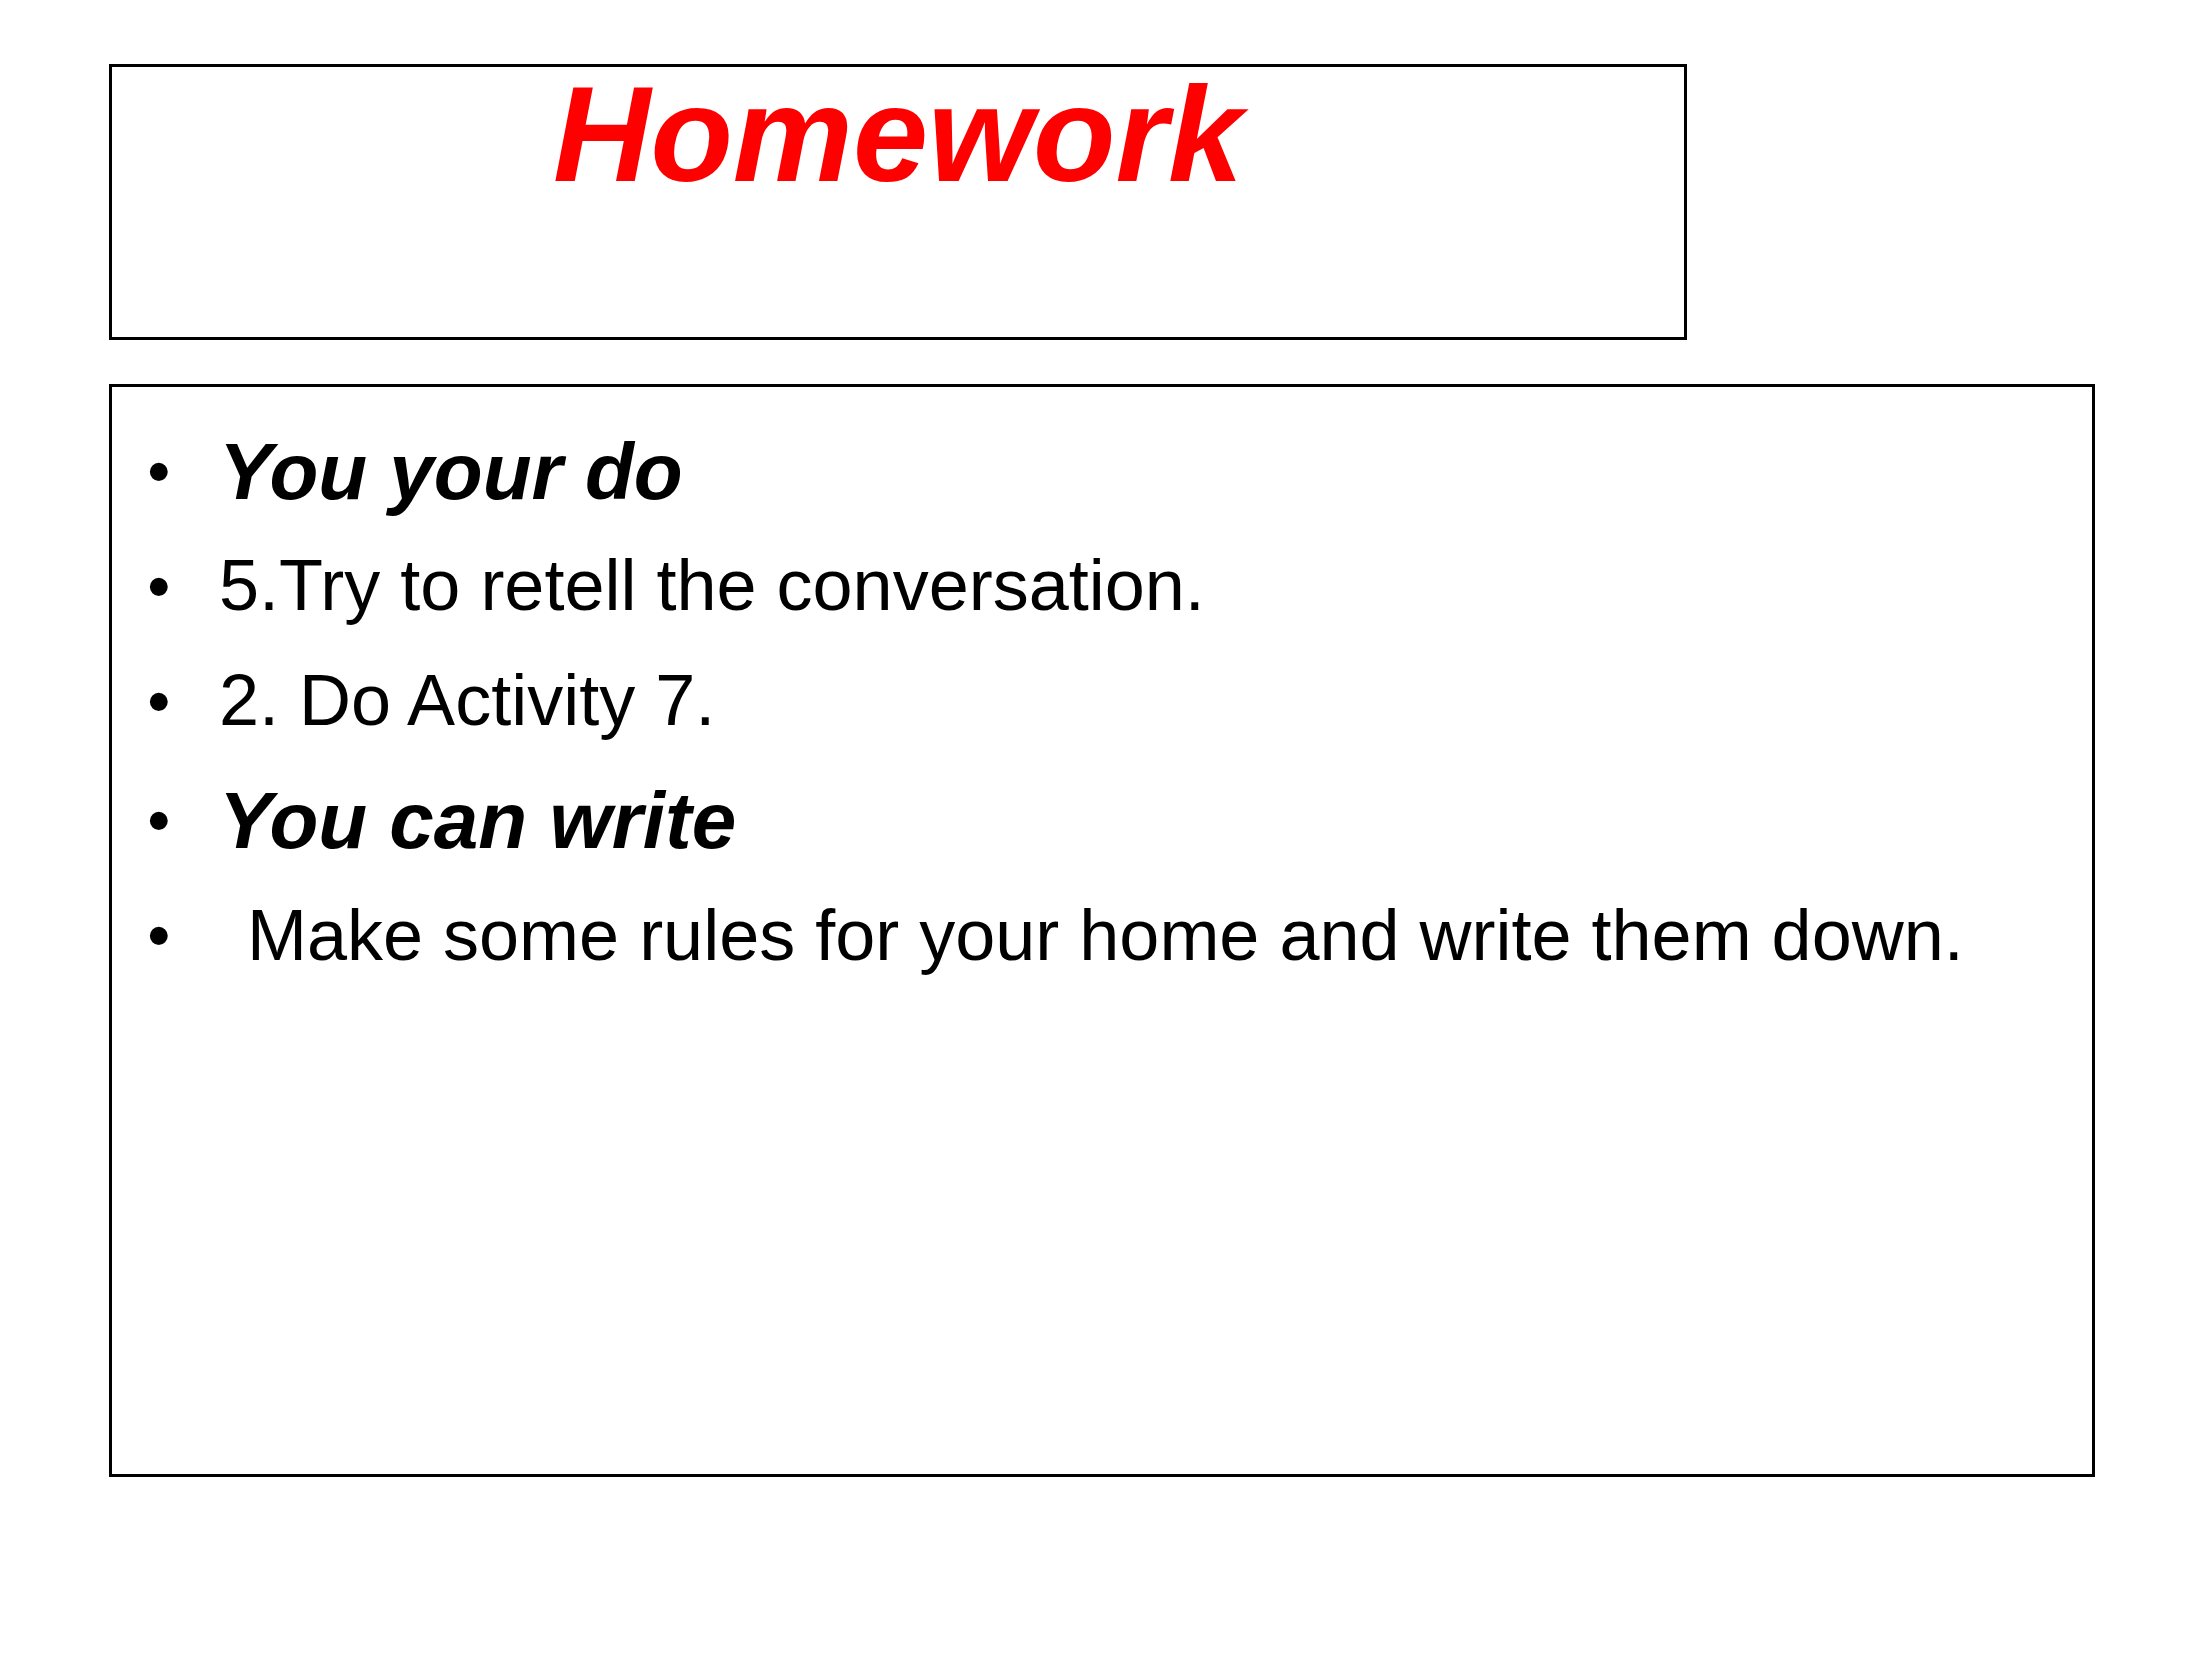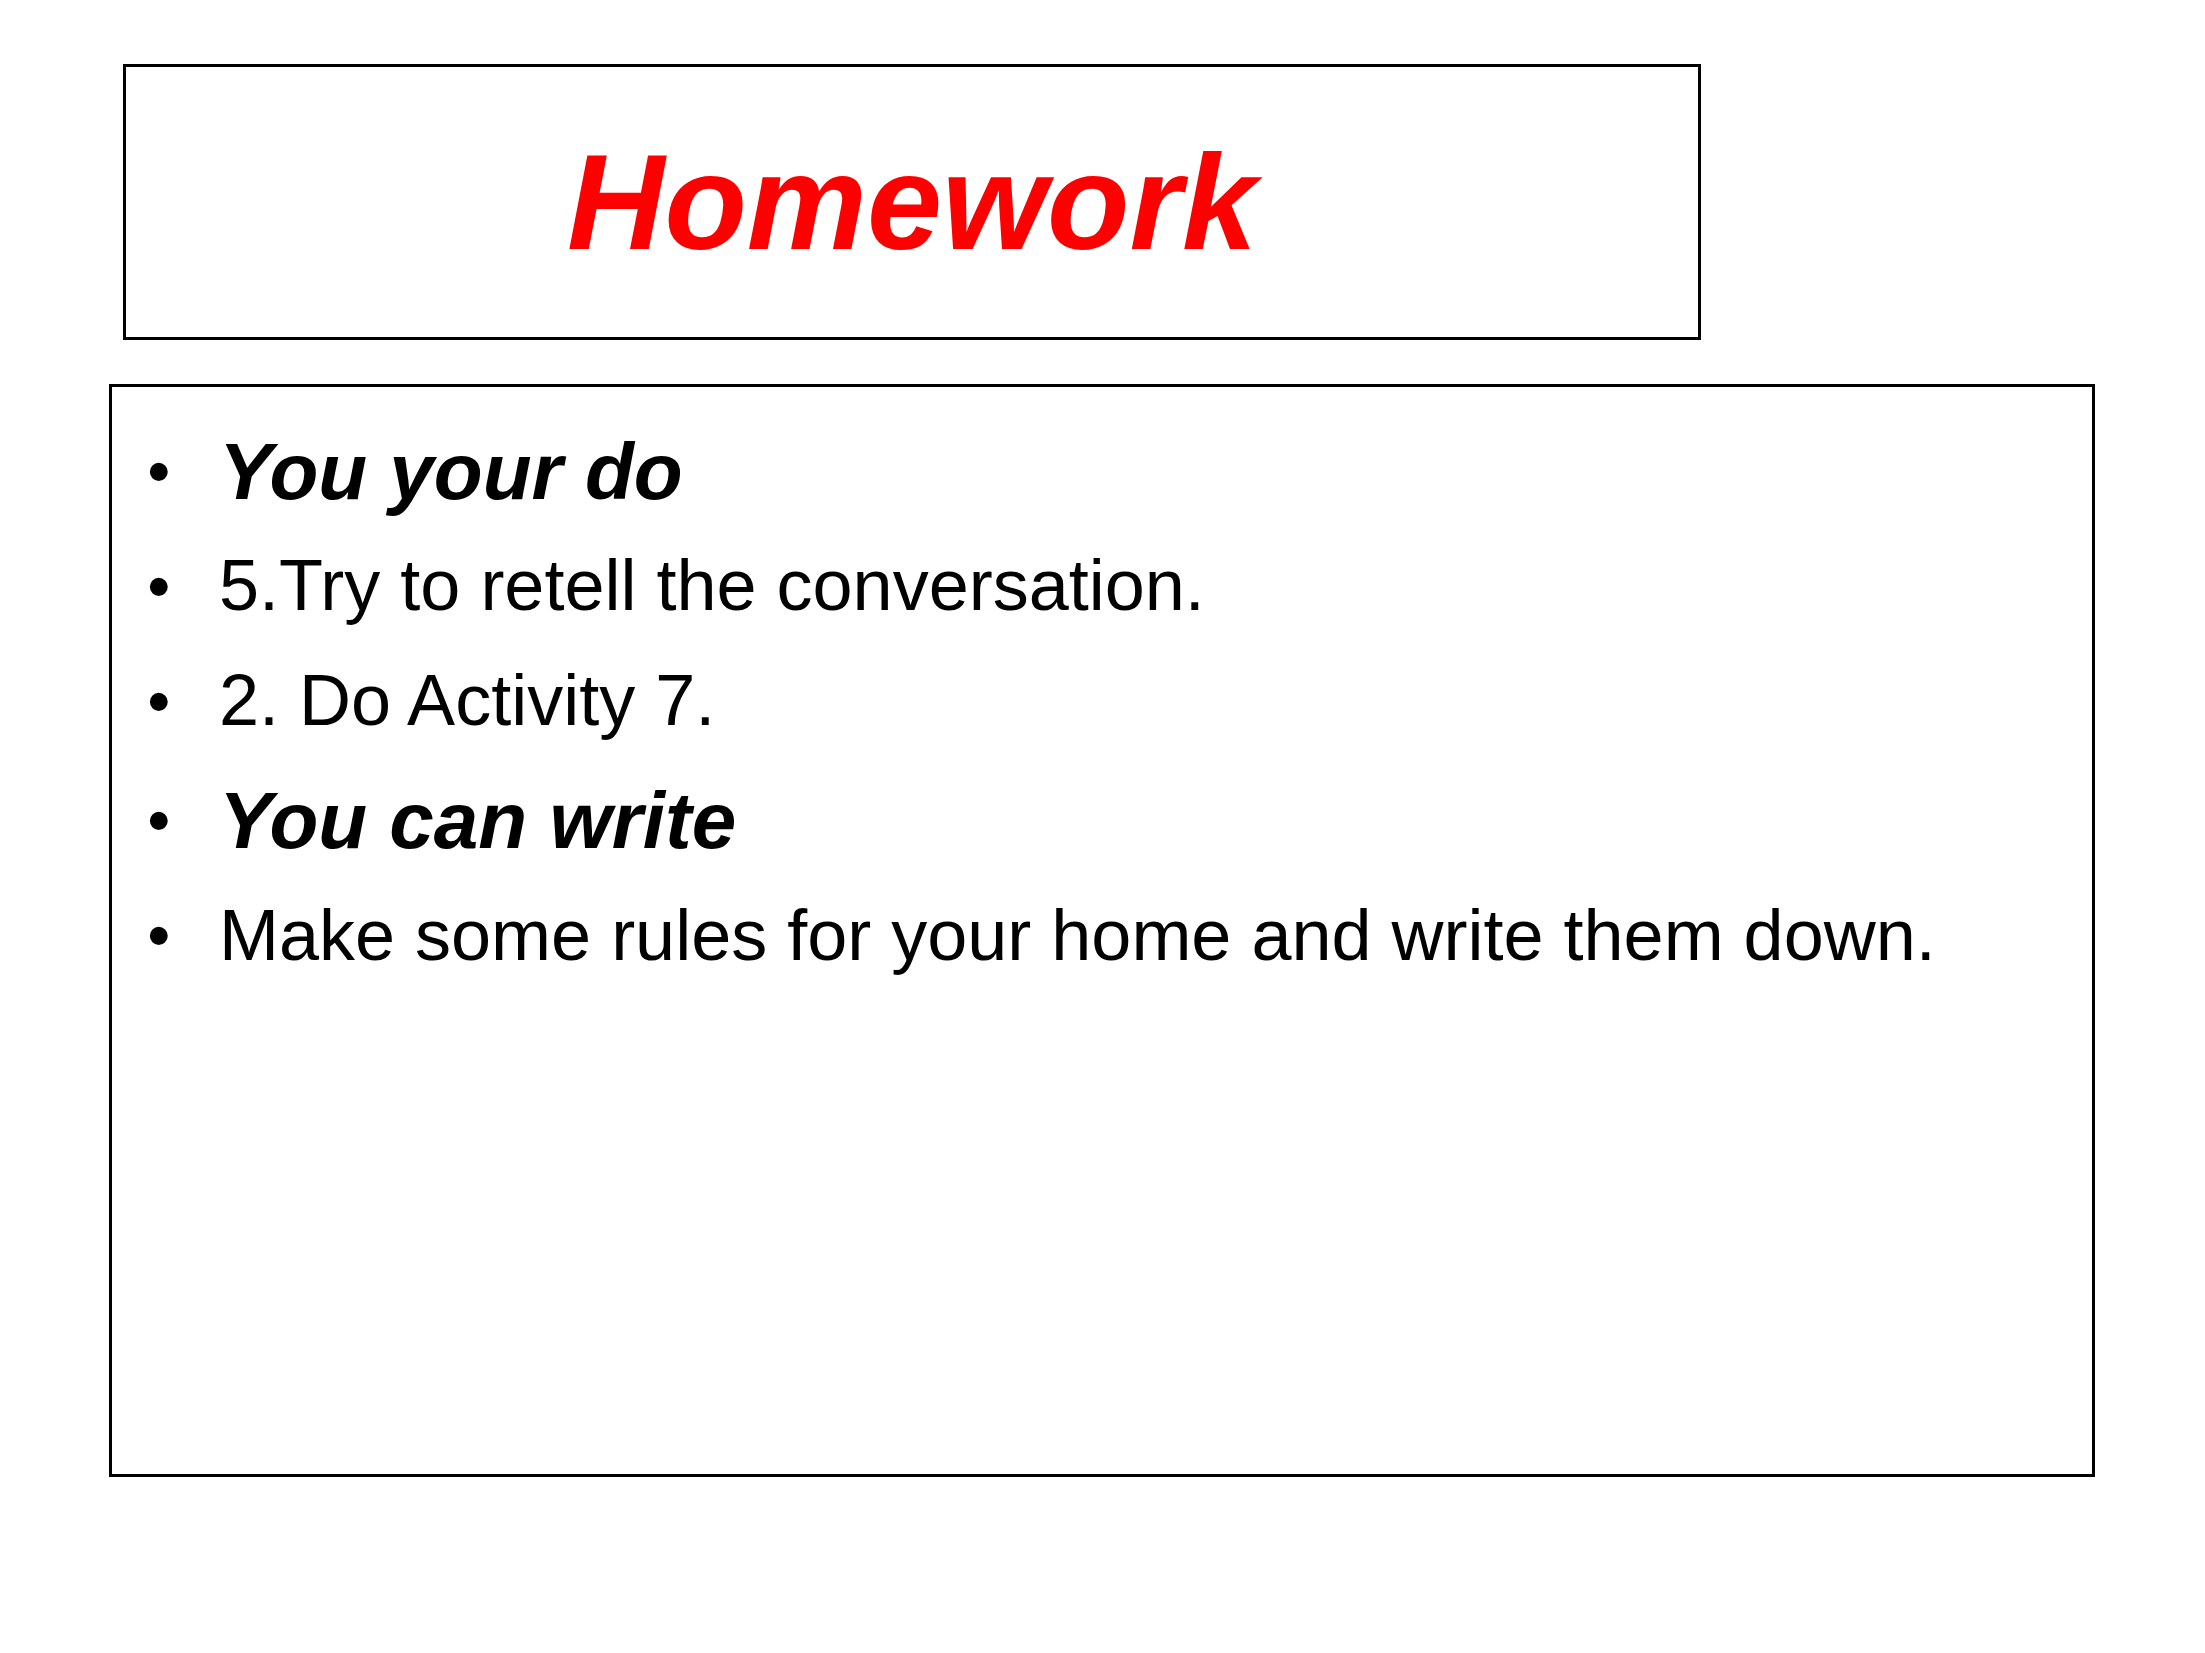--- a/index.html
+++ b/index.html
@@ -18,28 +18,28 @@
 
   .slide {
     position: absolute;
     inset: 0;
     background: #ffffff;
   }
 
   
   .title-box {
     position: absolute;
-    left: 123px;
+    left: 109px;
     top: 64px;
     width: 1578px;
     height: 276px;
     border: 3.1px solid #000000;
     box-sizing: border-box;
     display: flex;
-    align-items: center;
+    align-items: flex-start;
     justify-content: center;
   }
   .title-text {
     font-family: "Liberation Sans", sans-serif;
     font-size: 135px;
     font-weight: bold;
     font-style: italic;
     color: #ff0000;
     line-height: 1.0;
     letter-spacing: 0px;
@@ -119,20 +119,21 @@
     font-style: normal;
     line-height: 1.42;
     margin-bottom: 0;
   }
   .row-wrap .bullet-marker {
     font-size: 66px;
     line-height: 1.55;
   }
   .row-wrap .bullet-text {
     max-width: 1784px;
+    margin-left: 28px;
   }
 </style>
 </head>
 <body>
 
 <div class="slide">
 
   <div class="title-box">
     <div class="title-text">Homework</div>
   </div>

